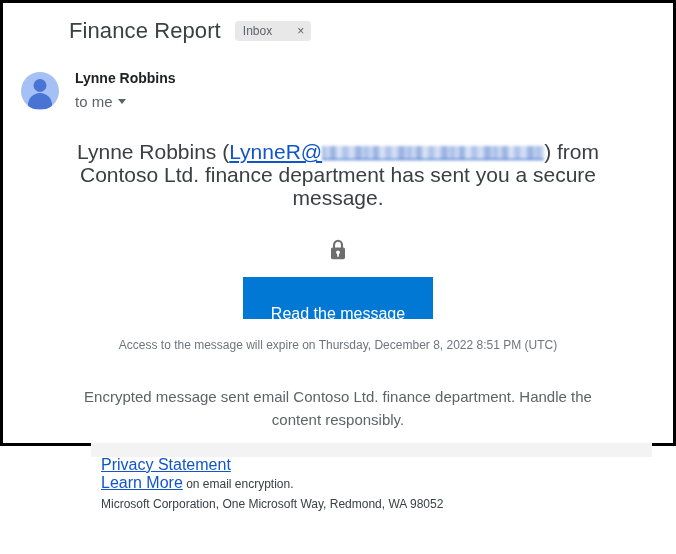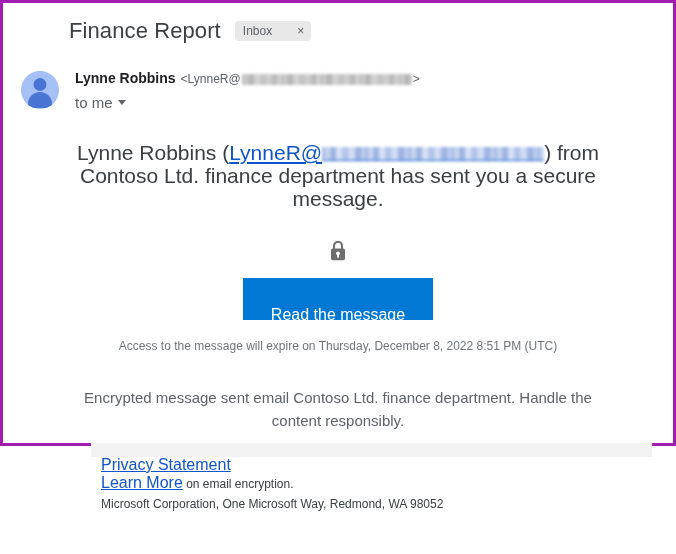--- a/index.html
+++ b/index.html
@@ -14,21 +14,21 @@
     font-family: "Liberation Sans", sans-serif;
   }
 
   
   .screen {
     position: relative;
     box-sizing: border-box;
     width: 676px;
     height: 446px;
     background: #fca5a5;
-    border: 3px solid #a21caf;
+    border: 3px solid #000000;
   }
 
   .mail {
     position: relative;
     box-sizing: border-box;
     width: 100%;
     height: 100%;
     background: #ffffff;
     padding: 0;
   }
@@ -61,21 +61,21 @@
   }
   .label-chip .chip-close {
     font-size: 12px;
     color: #5f6368;
     line-height: 12px;
   }
 
   
   .sender-row {
     display: flex;
-    align-items: center;
+    align-items: flex-end;
     padding: 22px 0 0 18px;
   }
   .avatar {
     width: 38px;
     height: 38px;
     border-radius: 50%;
     background: #a5c0f5;
     position: relative;
     flex: 0 0 auto;
     overflow: hidden;
@@ -264,25 +264,20 @@
     </div>
 
     <div class="sender-row">
       <div class="avatar">
         <span class="head"></span>
         <span class="body"></span>
       </div>
       <div class="sender-meta">
         <div class="sender-line">
           <span class="sender-name">Lynne Robbins</span>
-          <span class="sender-addr">
-              <span>&lt;LynneR@</span>
-              <span class="redact-gray"></span>
-              <span>&gt;</span>
-            </span>
         </div>
         <div class="to-line">
           <span>to me</span>
           <span class="caret-down"></span>
         </div>
       </div>
     </div>
 
     <div class="body-wrap">
 

